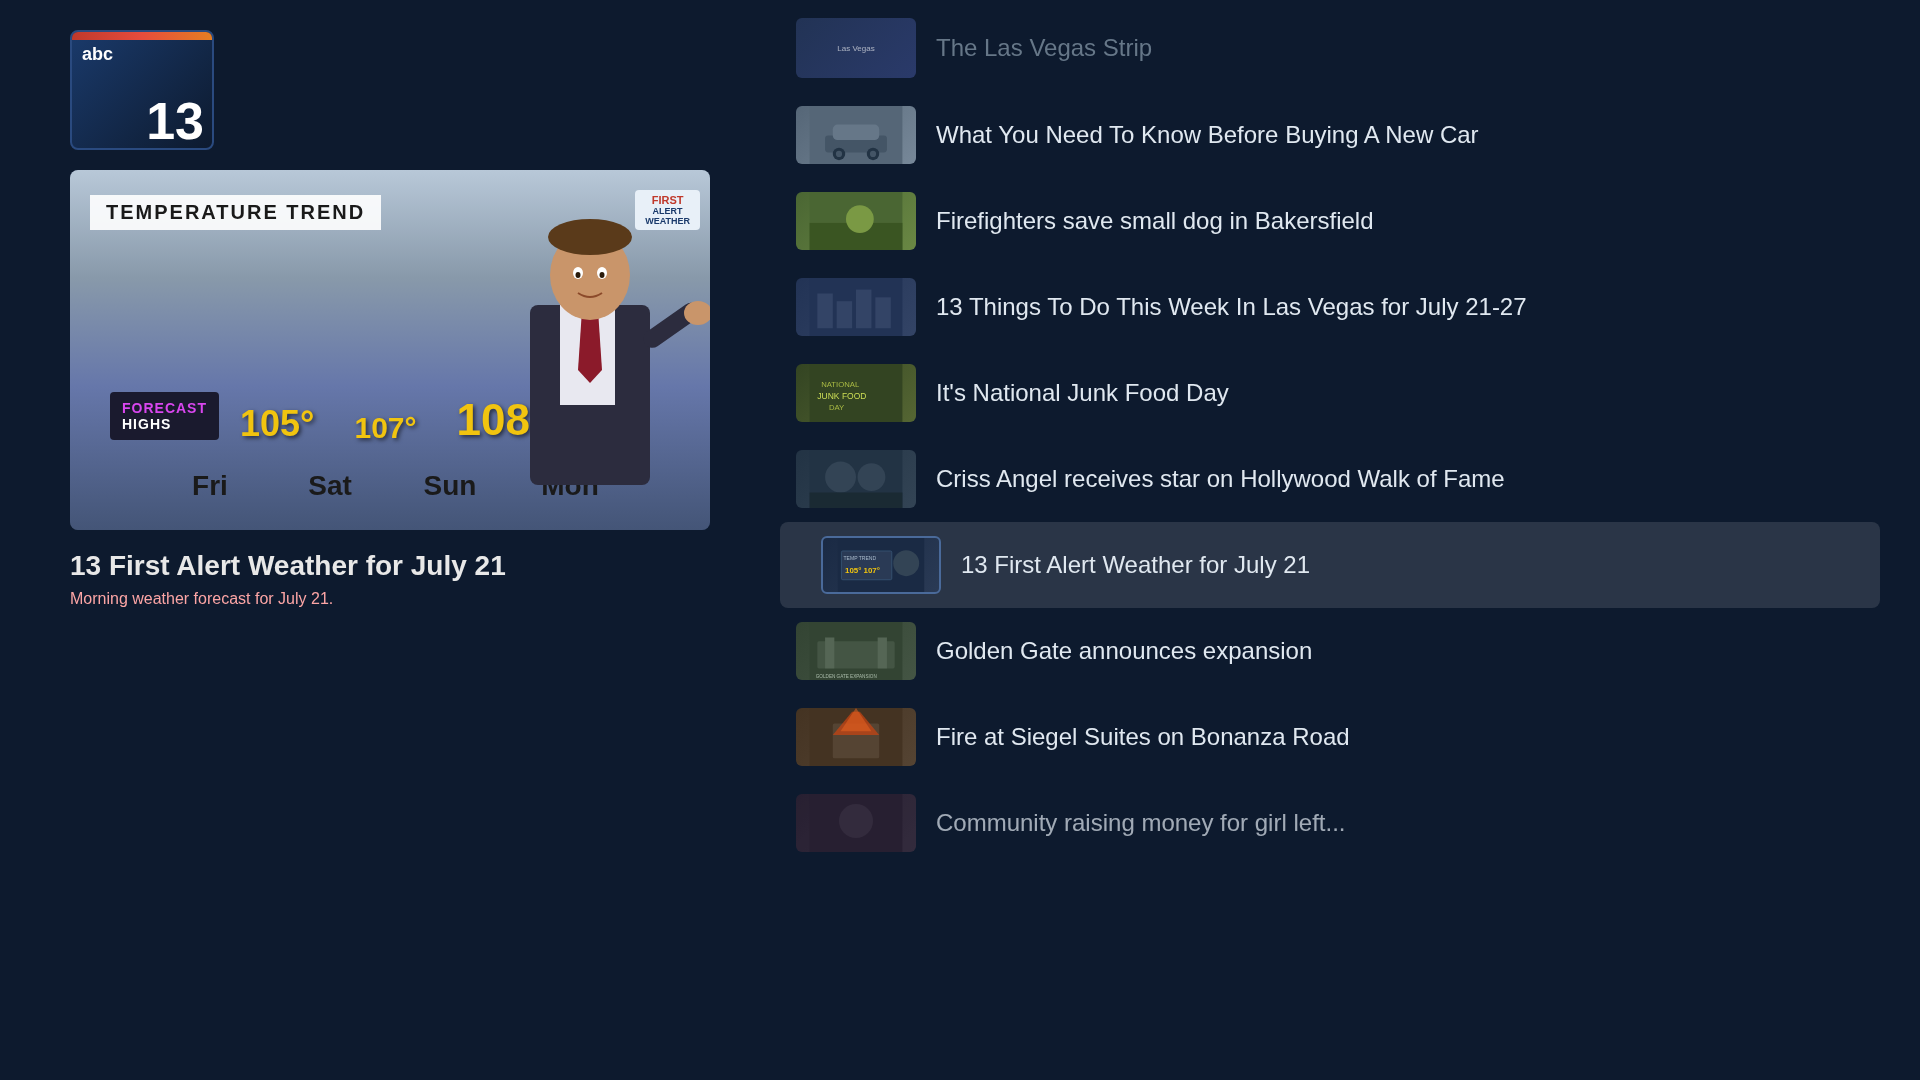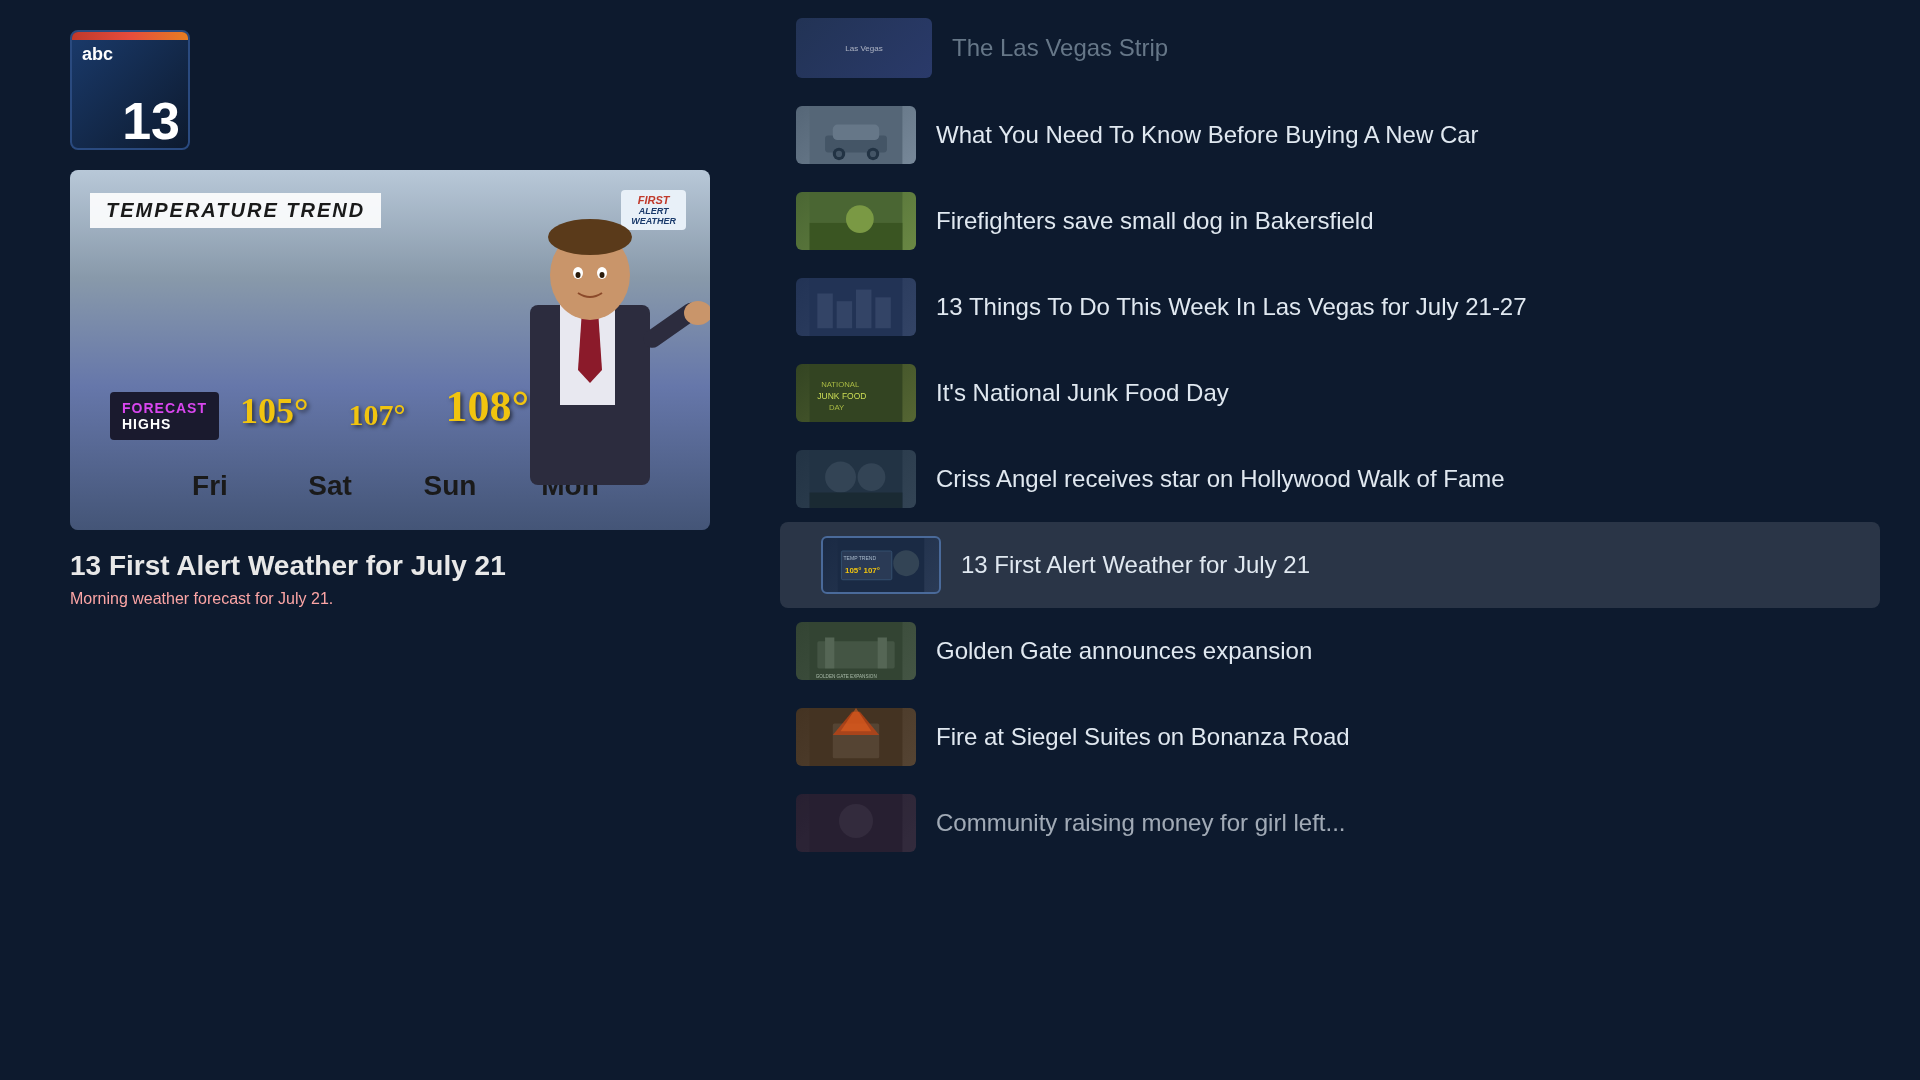--- a/index.html
+++ b/index.html
@@ -24,21 +24,21 @@
       flex-direction: column;
     }
 
     .logo-container {
       width: 120px;
       height: 120px;
       margin-bottom: 20px;
     }
 
     .logo-box {
-      width: 120px;
+      width: 144px;
       height: 120px;
       background: linear-gradient(135deg, #1a3a6b 0%, #0d1a2e 100%);
       border: 2px solid #2a4a7f;
       border-radius: 8px;
       display: flex;
       align-items: center;
       justify-content: center;
       position: relative;
       overflow: hidden;
     }
@@ -84,25 +84,24 @@
     .video-bg {
       position: absolute;
       inset: 0;
       background: linear-gradient(180deg, #b8c8d8 0%, #8899aa 30%, #6677aa 60%, #445577 100%);
     }
 
     .temp-trend-header {
       position: absolute;
       top: 20px;
       left: 20px;
-      right: 24px;
-      display: flex;
-      align-items: center;
+      right: 10px;
+      display: flex;
+      align-items: flex-end;
       justify-content: space-between;
-      font-style: italic;
     }
 
     .temp-trend-title {
       background: rgba(255,255,255,0.9);
       padding: 6px 16px;
       font-size: 20px;
       font-weight: bold;
       color: #1a1a1a;
       letter-spacing: 2px;
     }
@@ -302,21 +301,21 @@
         <span>ALERT</span>
         <span>WEATHER</span>
       </div>
     </div>
 
     <div class="forecast-highs-box">
       <div class="fh-line1">FORECAST</div>
       <div class="fh-line2">HIGHS</div>
     </div>
 
-    <div style="position: absolute; bottom: 98px; left: 170px; display: flex; align-items: flex-end; gap: 40px; font-family: Liberation Serif, serif;">
+    <div style="position: absolute; bottom: 85px; left: 170px; display: flex; align-items: flex-end; gap: 40px;">
       <span style="font-size: 36px; font-weight: 900; color: #f1c40f; text-shadow: 2px 2px 4px rgba(0,0,0,0.6);">105°</span>
       <span style="font-size: 30px; font-weight: 900; color: #f1c40f; text-shadow: 2px 2px 4px rgba(0,0,0,0.6); margin-top: 16px;">107°</span>
       <span style="font-size: 44px; font-weight: 900; color: #f1c40f; text-shadow: 2px 2px 4px rgba(0,0,0,0.6);">108°</span>
     </div>
 
     <div class="days-display">
       <span class="day-label">Fri</span>
       <span class="day-label">Sat</span>
       <span class="day-label">Sun</span>
       <span class="day-label">Mon</span>
@@ -347,21 +346,21 @@
 
   <div class="video-description">
     <div class="video-title">13 First Alert Weather for July 21</div>
     <div class="video-subtitle">Morning weather forecast for July 21.</div>
   </div>
 </div>
 
 <div class="right-panel">
 
   <div class="top-item-partial">
-    <div class="news-thumb thumb-lasvegas" style="width:136px;height:60px;border-radius:6px;position:relative;">
+    <div class="news-thumb thumb-lasvegas" style="width:120px;height:60px;border-radius:6px;position:relative;">
       <div class="thumb-text-overlay">Las Vegas</div>
     </div>
     <span class="top-partial-text">The Las Vegas Strip</span>
   </div>
 
   <div class="news-item">
     <div class="news-thumb thumb-car">
       <svg viewBox="0 0 120 75" style="width:100%;height:100%;">
         <rect width="120" height="75" fill="#556677"></rect>
         <rect x="20" y="38" width="80" height="22" rx="4" fill="#445566"></rect>

